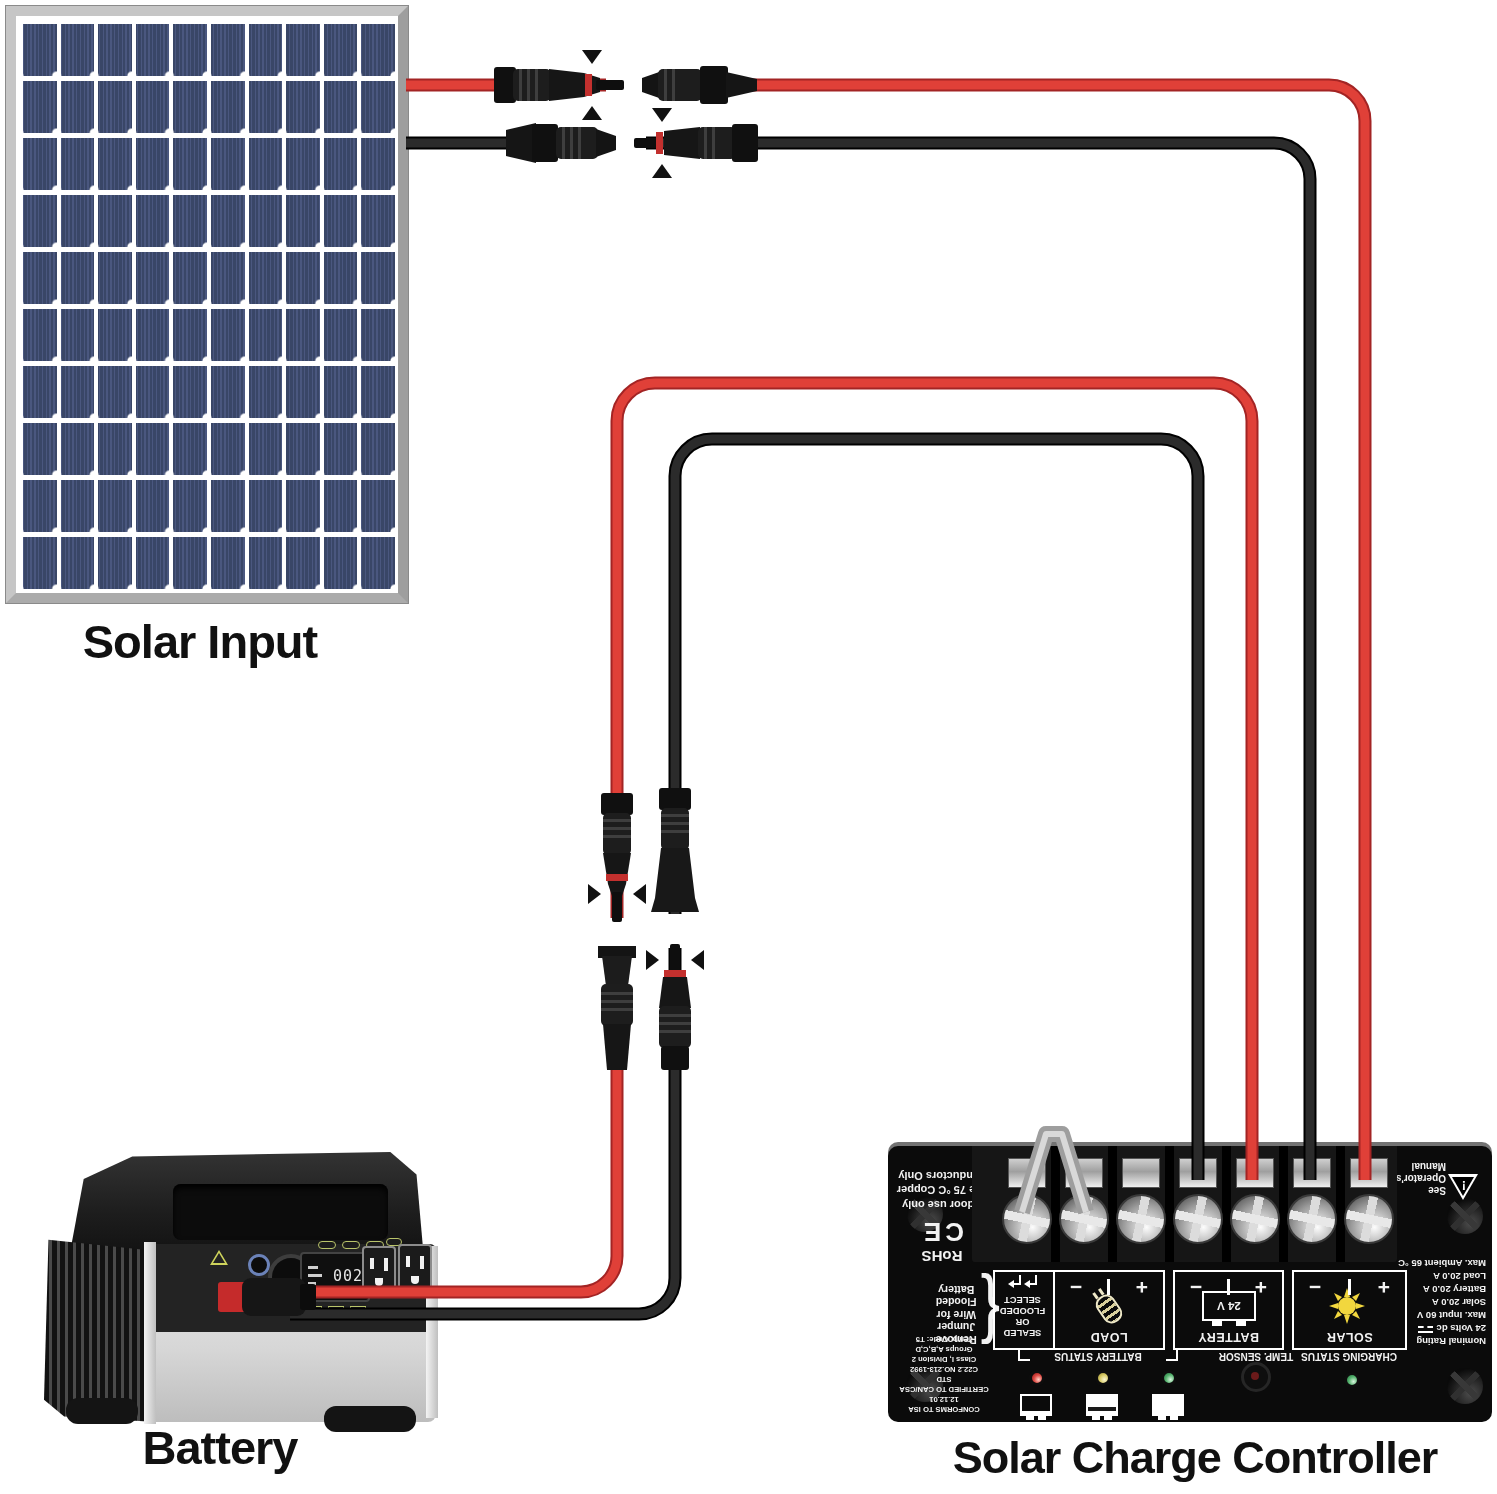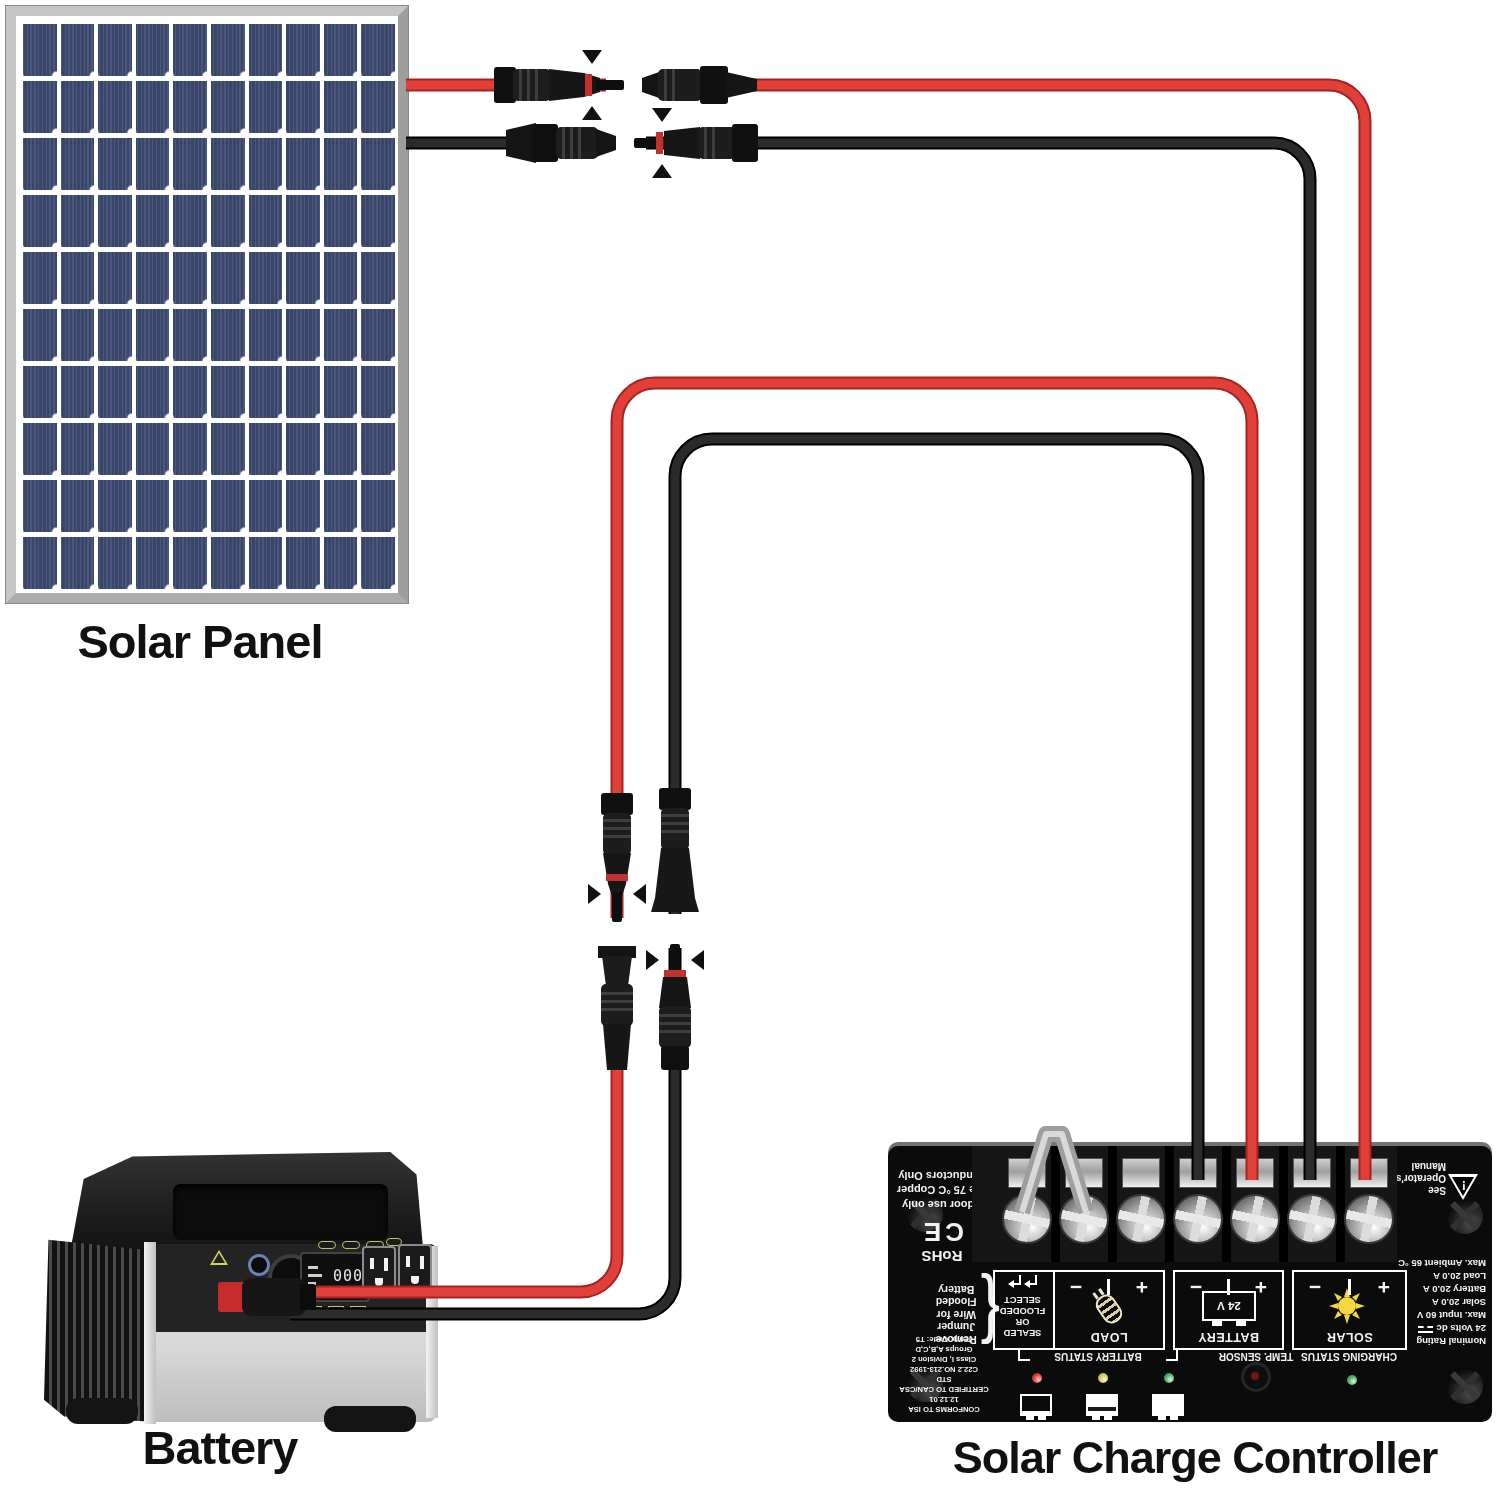--- a/index.html
+++ b/index.html
@@ -126,21 +126,21 @@
   svg.overlay{position:absolute;left:0;top:0;pointer-events:none}
 </style>
 </head>
 <body>
 
 <div class="scene">
 
   <div class="solar">
     <div class="cells"></div>
   </div>
-  <div class="big-label" style="left:30px;top:614px;width:340px">Solar Panel</div>
+  <div class="big-label" style="left:30px;top:614px;width:340px">Solar Input</div>
 
   <div class="bat">
     <div class="bat-lid"></div>
     <div class="bat-lid-in"></div>
     <div class="bat-front"></div>
     <div class="bat-panel"></div>
     <div class="bat-side"></div>
     <div class="pillar" style="left:116px;top:96px;height:182px"></div>
     <div class="pillar" style="left:398px;top:100px;height:172px"></div>
     <div class="foot" style="left:38px;top:252px;width:72px;height:26px"></div>
@@ -150,21 +150,21 @@
       </div>
     <div class="jack" style="left:220px;top:108px;width:16px;height:16px;border:3px solid #6b82b8"></div>
     <div class="jack" style="left:218px;top:132px;width:13px;height:13px;border:2px solid #4a4a4a"></div>
     <div class="jack" style="left:218px;top:150px;width:13px;height:13px;border:2px solid #4a4a4a"></div>
     <div class="jack" style="left:240px;top:108px;width:38px;height:38px;border:4px solid #3d3d3d"></div>
     <div class="pill" style="left:290px;top:95px;width:16px"></div>
     <div class="pill" style="left:314px;top:95px;width:16px"></div>
     <div class="pill" style="left:338px;top:95px;width:16px"></div>
     <div class="pill" style="left:358px;top:92px;width:14px"></div>
     <div class="bdisp">
-      <span class="digits">000</span>
+      <span class="digits">002</span>
       <span class="tick" style="left:6px;top:12px;width:10px;height:3px"></span>
       <span class="tick" style="left:6px;top:20px;width:14px;height:3px"></span>
       <span class="tick" style="left:6px;top:28px;width:8px;height:3px"></span>
     </div>
     <div class="btn-sm" style="left:278px;top:160px"></div>
     <div class="btn-sm" style="left:300px;top:160px"></div>
     <div class="btn-sm" style="left:322px;top:160px"></div>
     <div class="outlet" style="left:334px;top:100px">
       <span class="sl" style="left:6px"></span>
         <span class="sl" style="right:6px;height:13px"></span>

